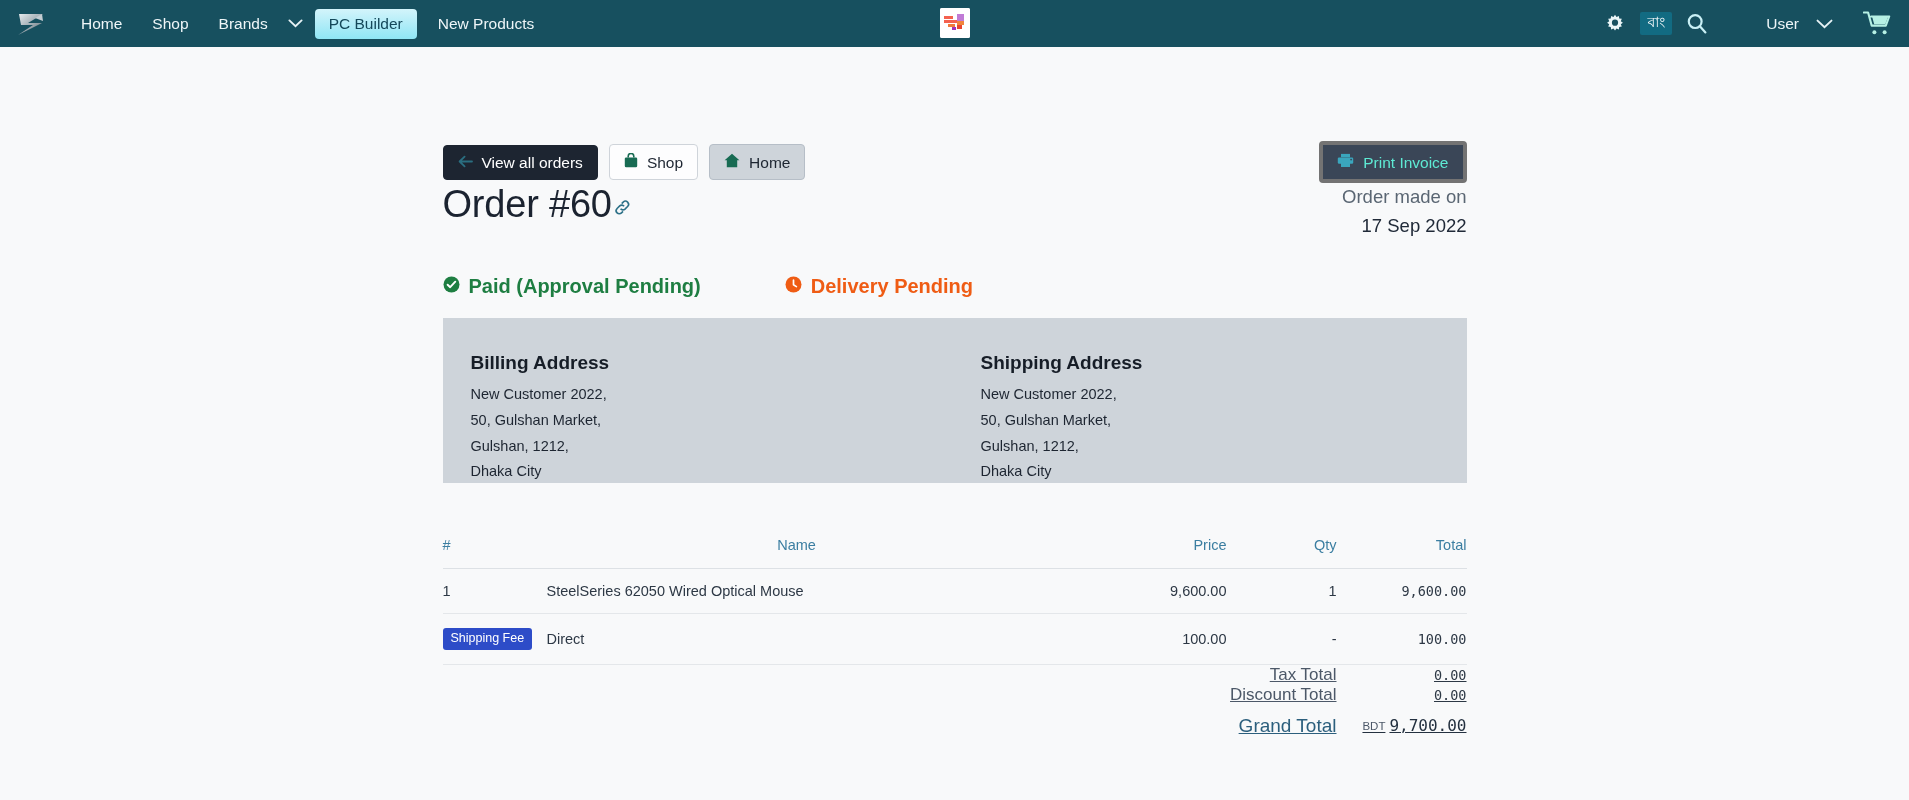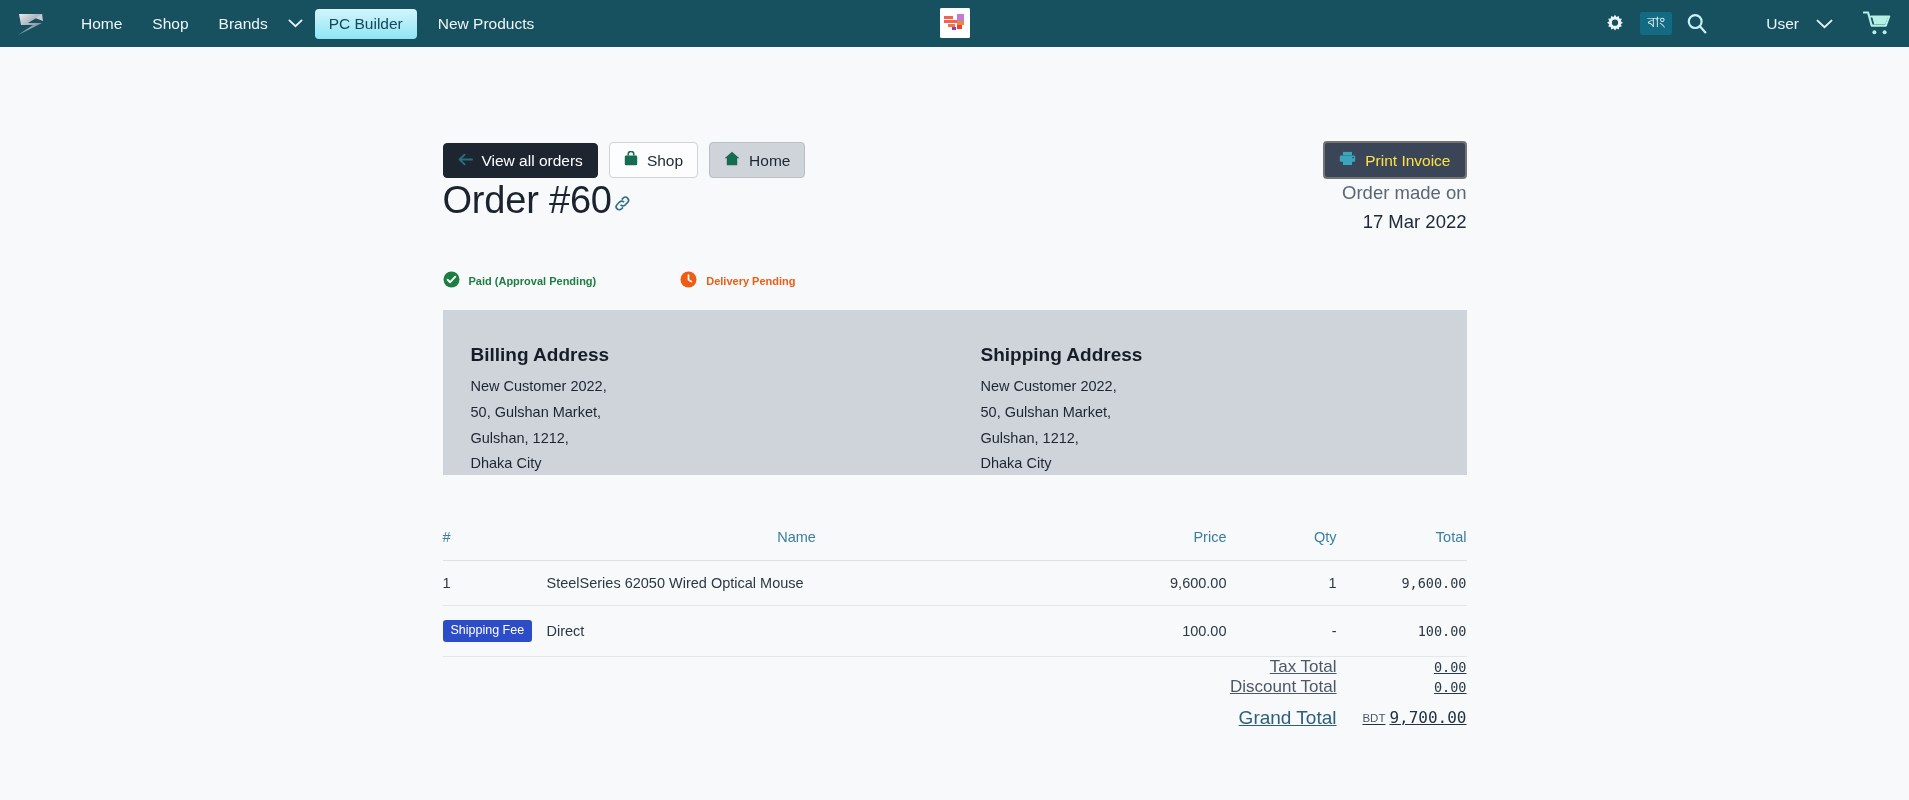--- a/index.html
+++ b/index.html
@@ -135,22 +135,22 @@
     margin-left: 11px;
   }
   .btn-grey {
     background: #ced4da;
     color: #1d2531;
     border: 1px solid #b6bec7;
     margin-left: 11px;
   }
   .btn-print {
     background: #3a4657;
-    color: #fde047;
-    border: 2px solid #737373;
+    color: #5eead4;
+    border: 4px solid #737373;
     margin-left: auto;
   }
 
   .order-head {
     display: flex;
     align-items: flex-start;
     gap: 30px;
   }
   .order-title {
     font-size: 38px;
@@ -173,21 +173,21 @@
   .status-row {
     display: flex;
     align-items: center;
     margin-top: 35px;
     margin-bottom: 20px;
   }
   .status {
     display: inline-flex;
     align-items: center;
     gap: 9px;
-    font-size: 11px;
+    font-size: 20px;
     font-weight: bold;
   }
   .status.paid { color: #1e7e42; }
   .status.delivery { color: #ef5c14; margin-left: 84px; }
 
   .address-panel {
     background: #ced4da;
     padding: 34px 28px 30px 28px;
     display: flex;
     height: 165px;
@@ -402,21 +402,21 @@
         <span>Order #60</span>
         <span class="order-link-icon">
           <svg width="19" height="19" viewBox="0 0 19 19" fill="none" stroke="#2d7188" stroke-width="1.6">
             <path d="M7.6 10.8a3 3 0 0 0 4.4.3l2.6-2.6a3.1 3.1 0 0 0-4.4-4.4L8.7 5.6"></path>
             <path d="M11.1 8.2a3 3 0 0 0-4.4-.3L4.1 10.5a3.1 3.1 0 0 0 4.4 4.4l1.5-1.5"></path>
           </svg>
         </span>
       </div>
       <div class="order-date-wrap">
         <div class="order-date-label">Order made on</div>
-        <div class="order-date-value">17 Mar 2022</div>
+        <div class="order-date-value">17 Sep 2022</div>
       </div>
     </div>
 
     <div class="status-row">
       <div class="status paid">
         <span>
           <svg width="17" height="17" viewBox="0 0 17 17">
             <circle cx="8.5" cy="8.5" r="8" fill="#1e7e42"></circle>
             <path d="M4.6 8.7 L7.2 11.2 L12.3 5.7" stroke="#ffffff" stroke-width="1.9" fill="none" stroke-linecap="round" stroke-linejoin="round"></path>
           </svg>

